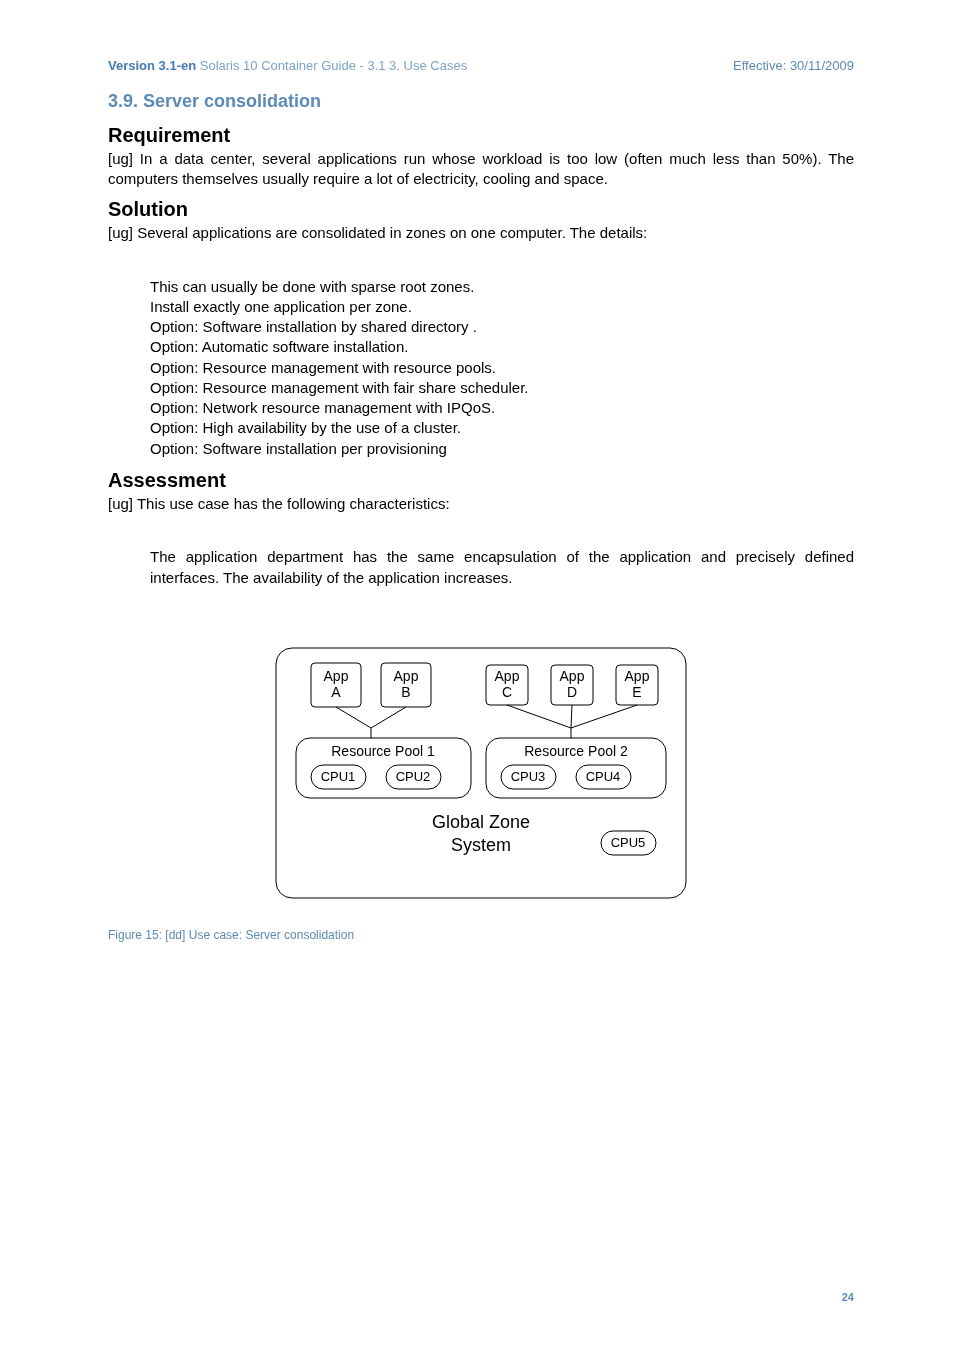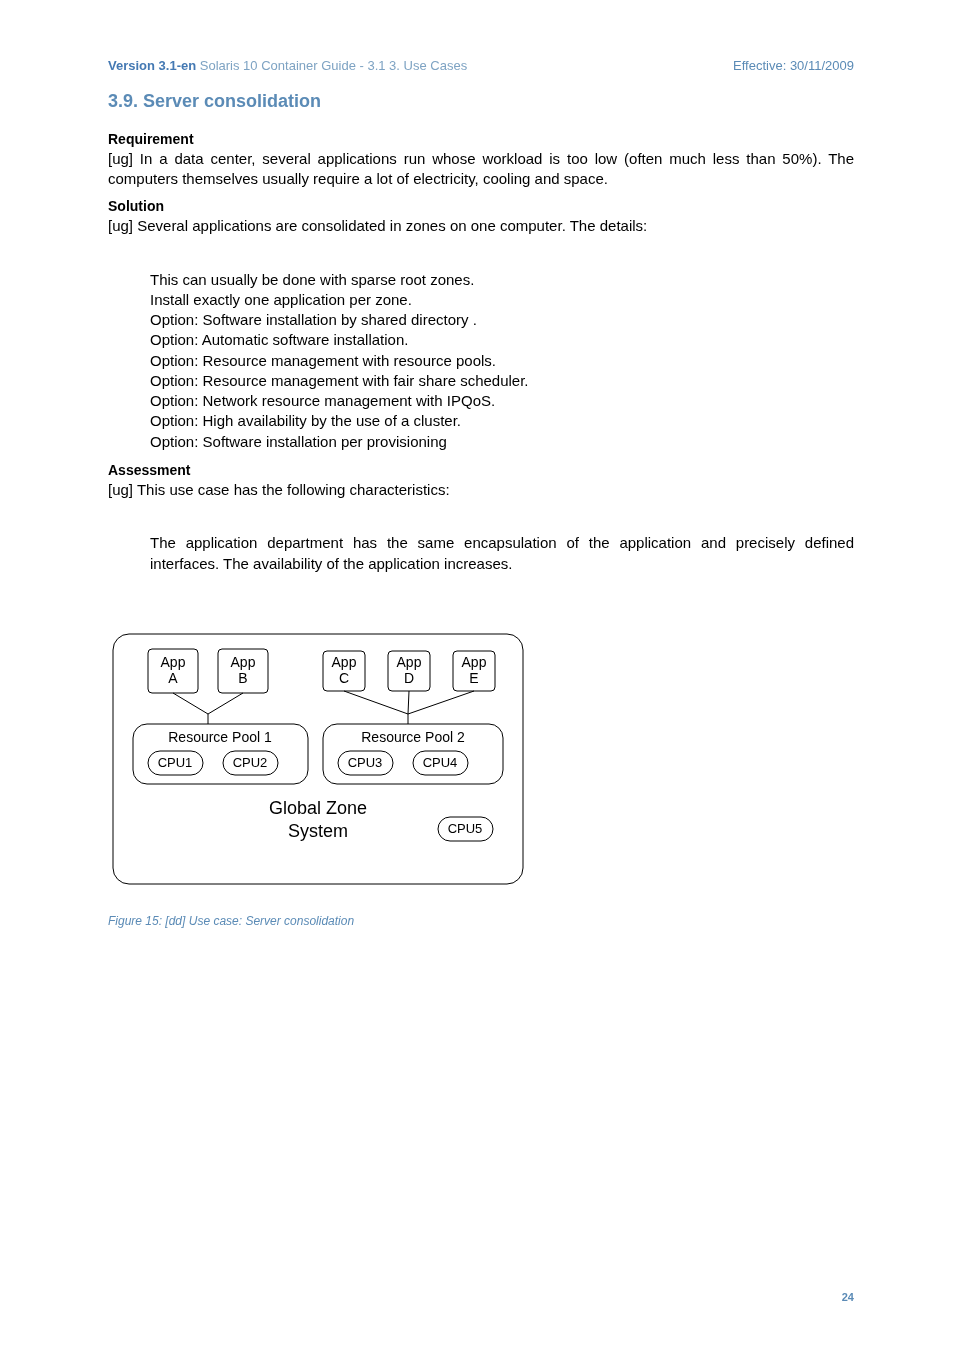--- a/index.html
+++ b/index.html
@@ -29,50 +29,50 @@
     font-weight: bold;
   }
   .hdr .left span.rest {
     color: #7ea3c3;
     font-weight: normal;
   }
   h2.section {
     color: #5b8bb6;
     font-size: 18px;
     font-weight: bold;
-    margin: 0 0 19px 0;
+    margin: 0 0 12px 0;
   }
   h3.sub {
-    font-size: 14px;
+    font-size: 20px;
     font-weight: bold;
     margin: 10px 0 2px 0;
   }
   p.body {
     margin: 0 0 8px 0;
     text-align: justify;
     line-height: 1.3;
   }
   .indent {
     margin-left: 42px;
     line-height: 1.35;
     margin-top: 34px;
   }
   .indent div {
     margin: 0;
   }
   .diagram-wrap {
+    text-align: center;
     margin-top: 55px;
   }
   svg.diagram {
     width: 420px;
     height: 260px;
   }
   .figcap {
     color: #5b8bb6;
-    font-style: italic;
     font-size: 12px;
     margin-top: 22px;
   }
   .pagenum {
     position: absolute;
     bottom: 48px;
     right: 100px;
     color: #5b8bb6;
     font-weight: bold;
     font-size: 11px;

